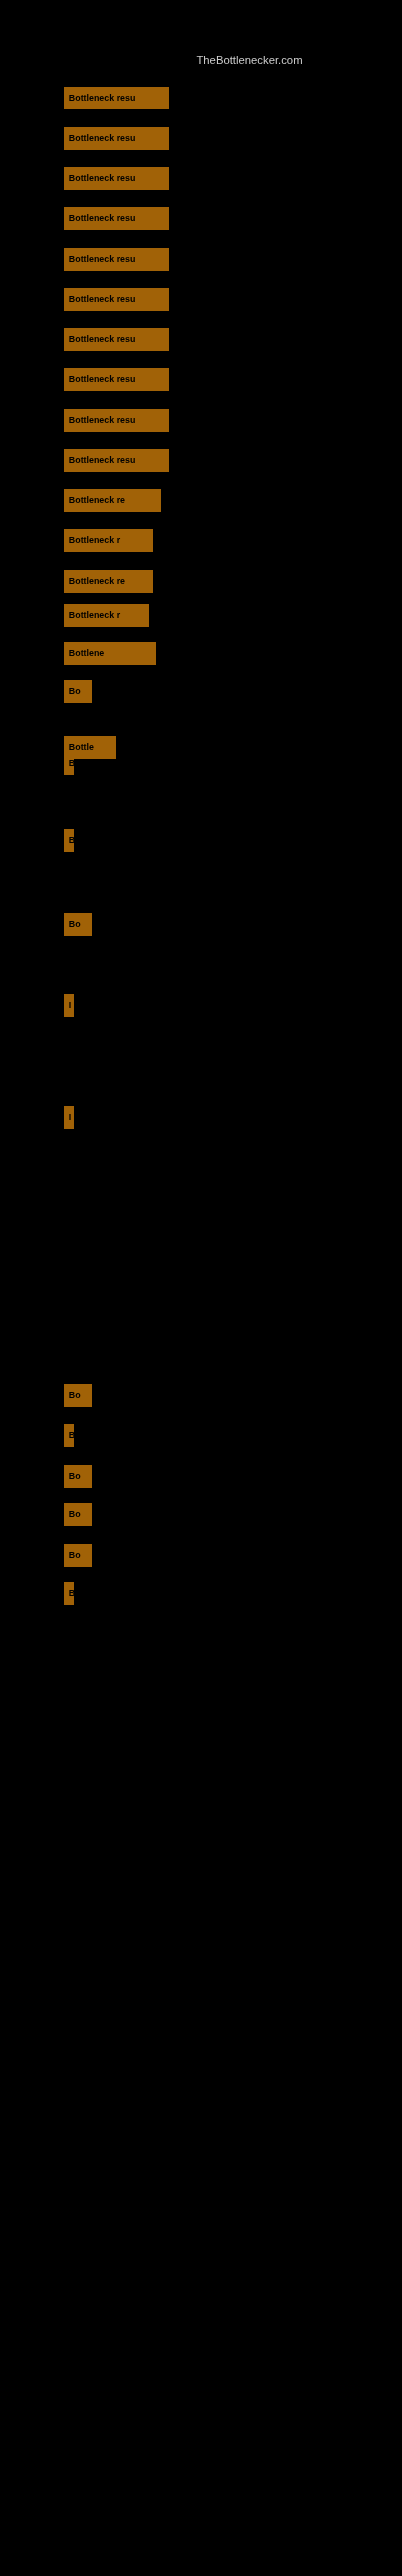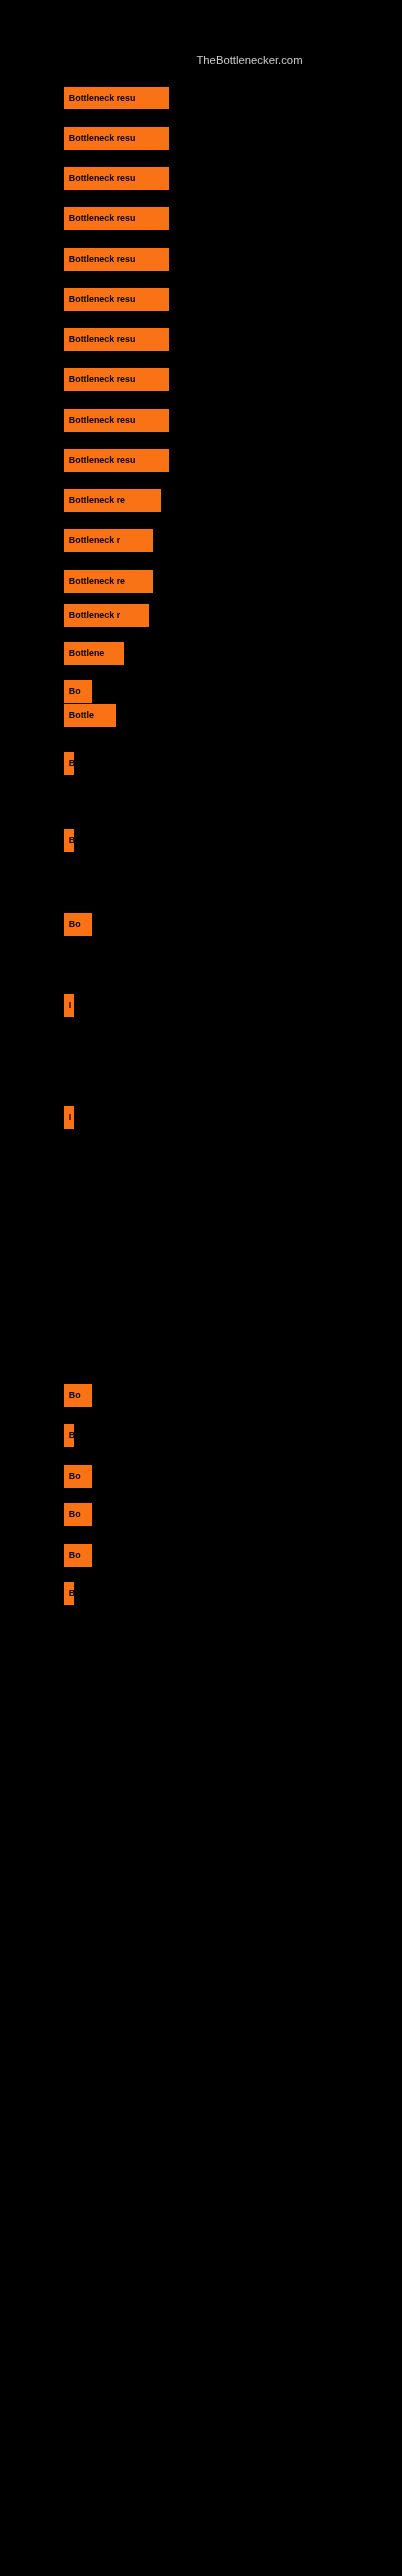--- a/index.html
+++ b/index.html
@@ -25,21 +25,21 @@
     }
 
     .bar-container {
       position: absolute;
       left: 0;
       display: flex;
       align-items: center;
     }
 
     .bar-label {
-      background-color: #f97316;
+      background-color: #a16207;
       color: #000000;
       font-size: 8.9px;
       font-weight: bold;
       padding: 3.2px 4.8px;
       white-space: nowrap;
       overflow: hidden;
       height: 22.5px;
       display: flex;
       align-items: center;
     }
@@ -86,26 +86,26 @@
     <div class="bar-container" style="top: 465px; left: 0px;">
       <div class="bar-label" style="width: 89px;">Bottleneck r</div>
     </div>
     <div class="bar-container" style="top: 506px; left: 0px;">
       <div class="bar-label" style="width: 89px;">Bottleneck re</div>
     </div>
     <div class="bar-container" style="top: 540px; left: 0px;">
       <div class="bar-label" style="width: 85px;">Bottleneck r</div>
     </div>
     <div class="bar-container" style="top: 578px; left: 0px;">
-      <div class="bar-label" style="width: 60px;">Bottlene</div>
+      <div class="bar-label" style="width: 92px;">Bottlene</div>
     </div>
     <div class="bar-container" style="top: 616px; left: 0px;">
       <div class="bar-label" style="width: 28px;">Bo</div>
     </div>
-    <div class="bar-container" style="top: 640px; left: 0px; text-align: right;">
+    <div class="bar-container" style="top: 672px; left: 0px; text-align: right;">
       <div class="bar-label" style="width: 52px;">Bottle</div>
     </div>
     <div class="bar-container" style="top: 688px; left: 0px;">
       <div class="bar-label" style="width: 9.7px;">B</div>
     </div>
     <div class="bar-container" style="top: 765px; left: 0px;">
       <div class="bar-label" style="width: 9.7px;">B</div>
     </div>
     <div class="bar-container" style="top: 849px; left: 0px;">
       <div class="bar-label" style="width: 28px;">Bo</div>

